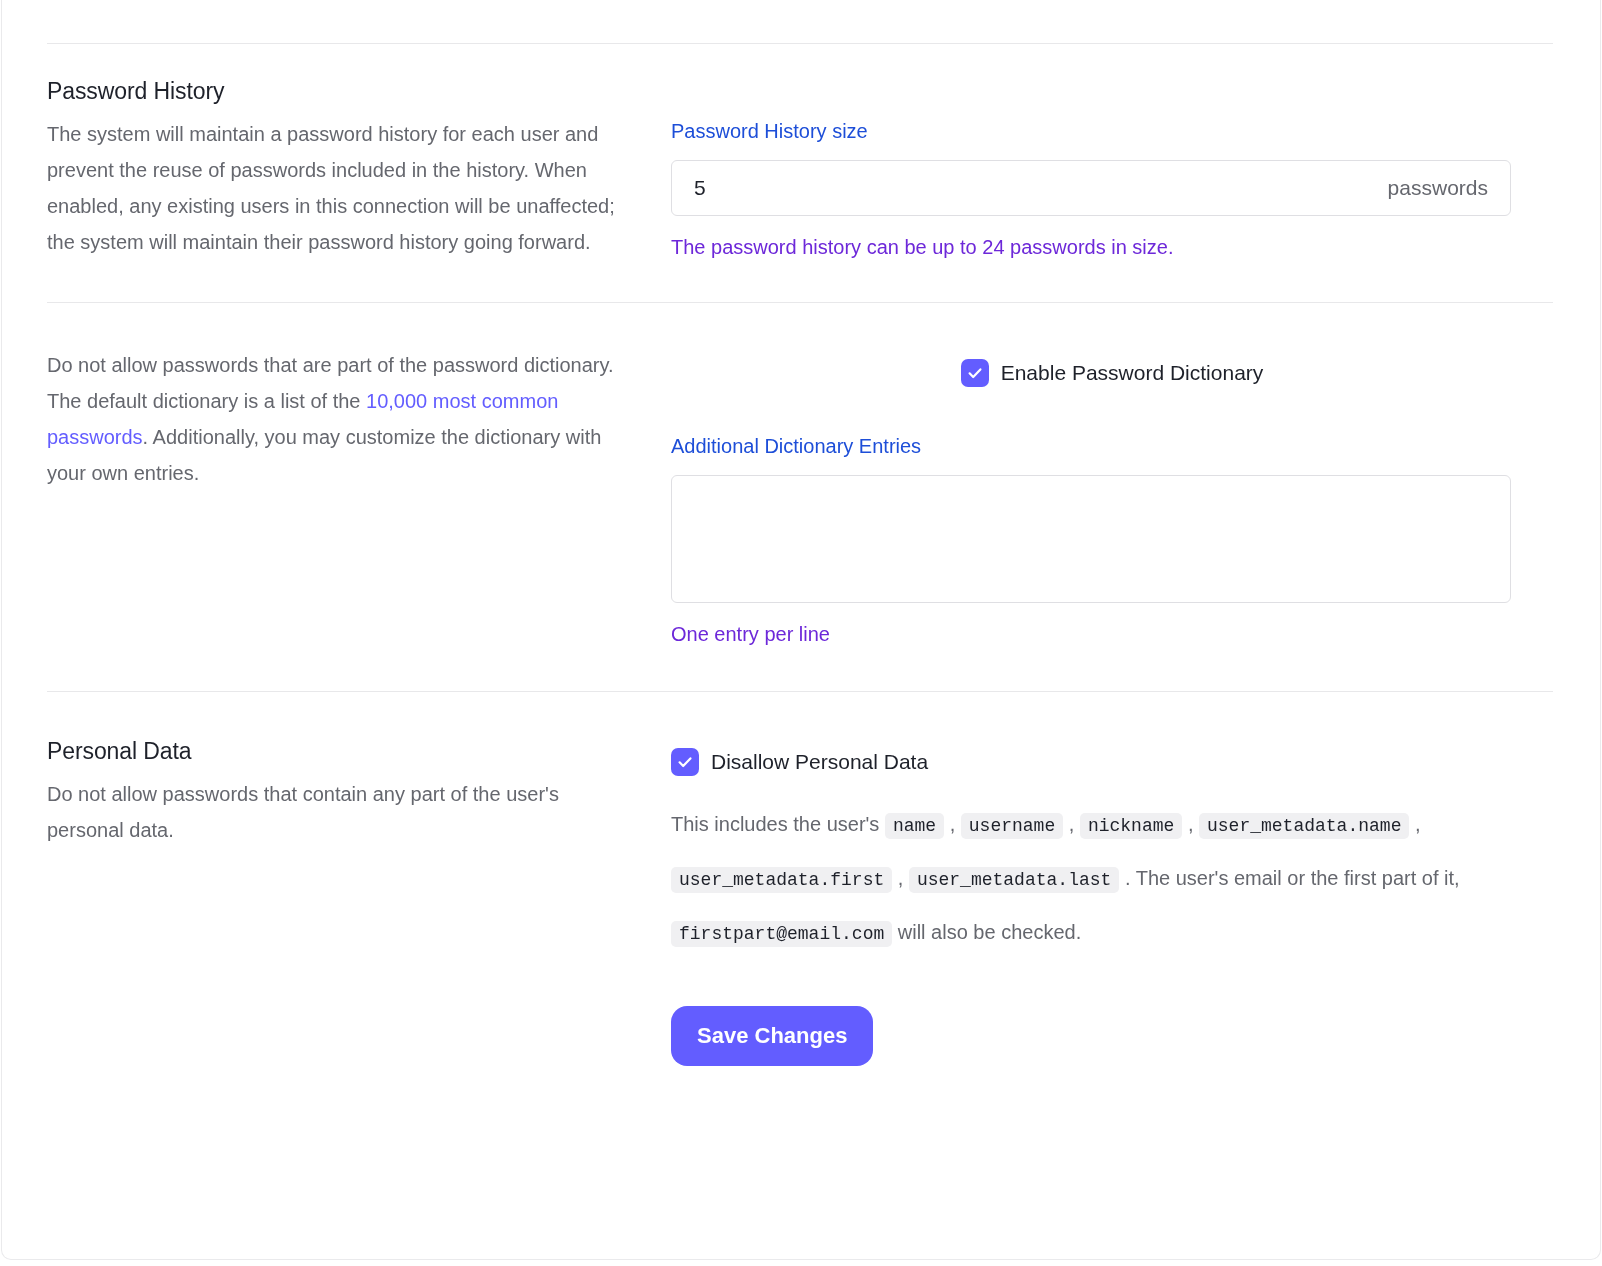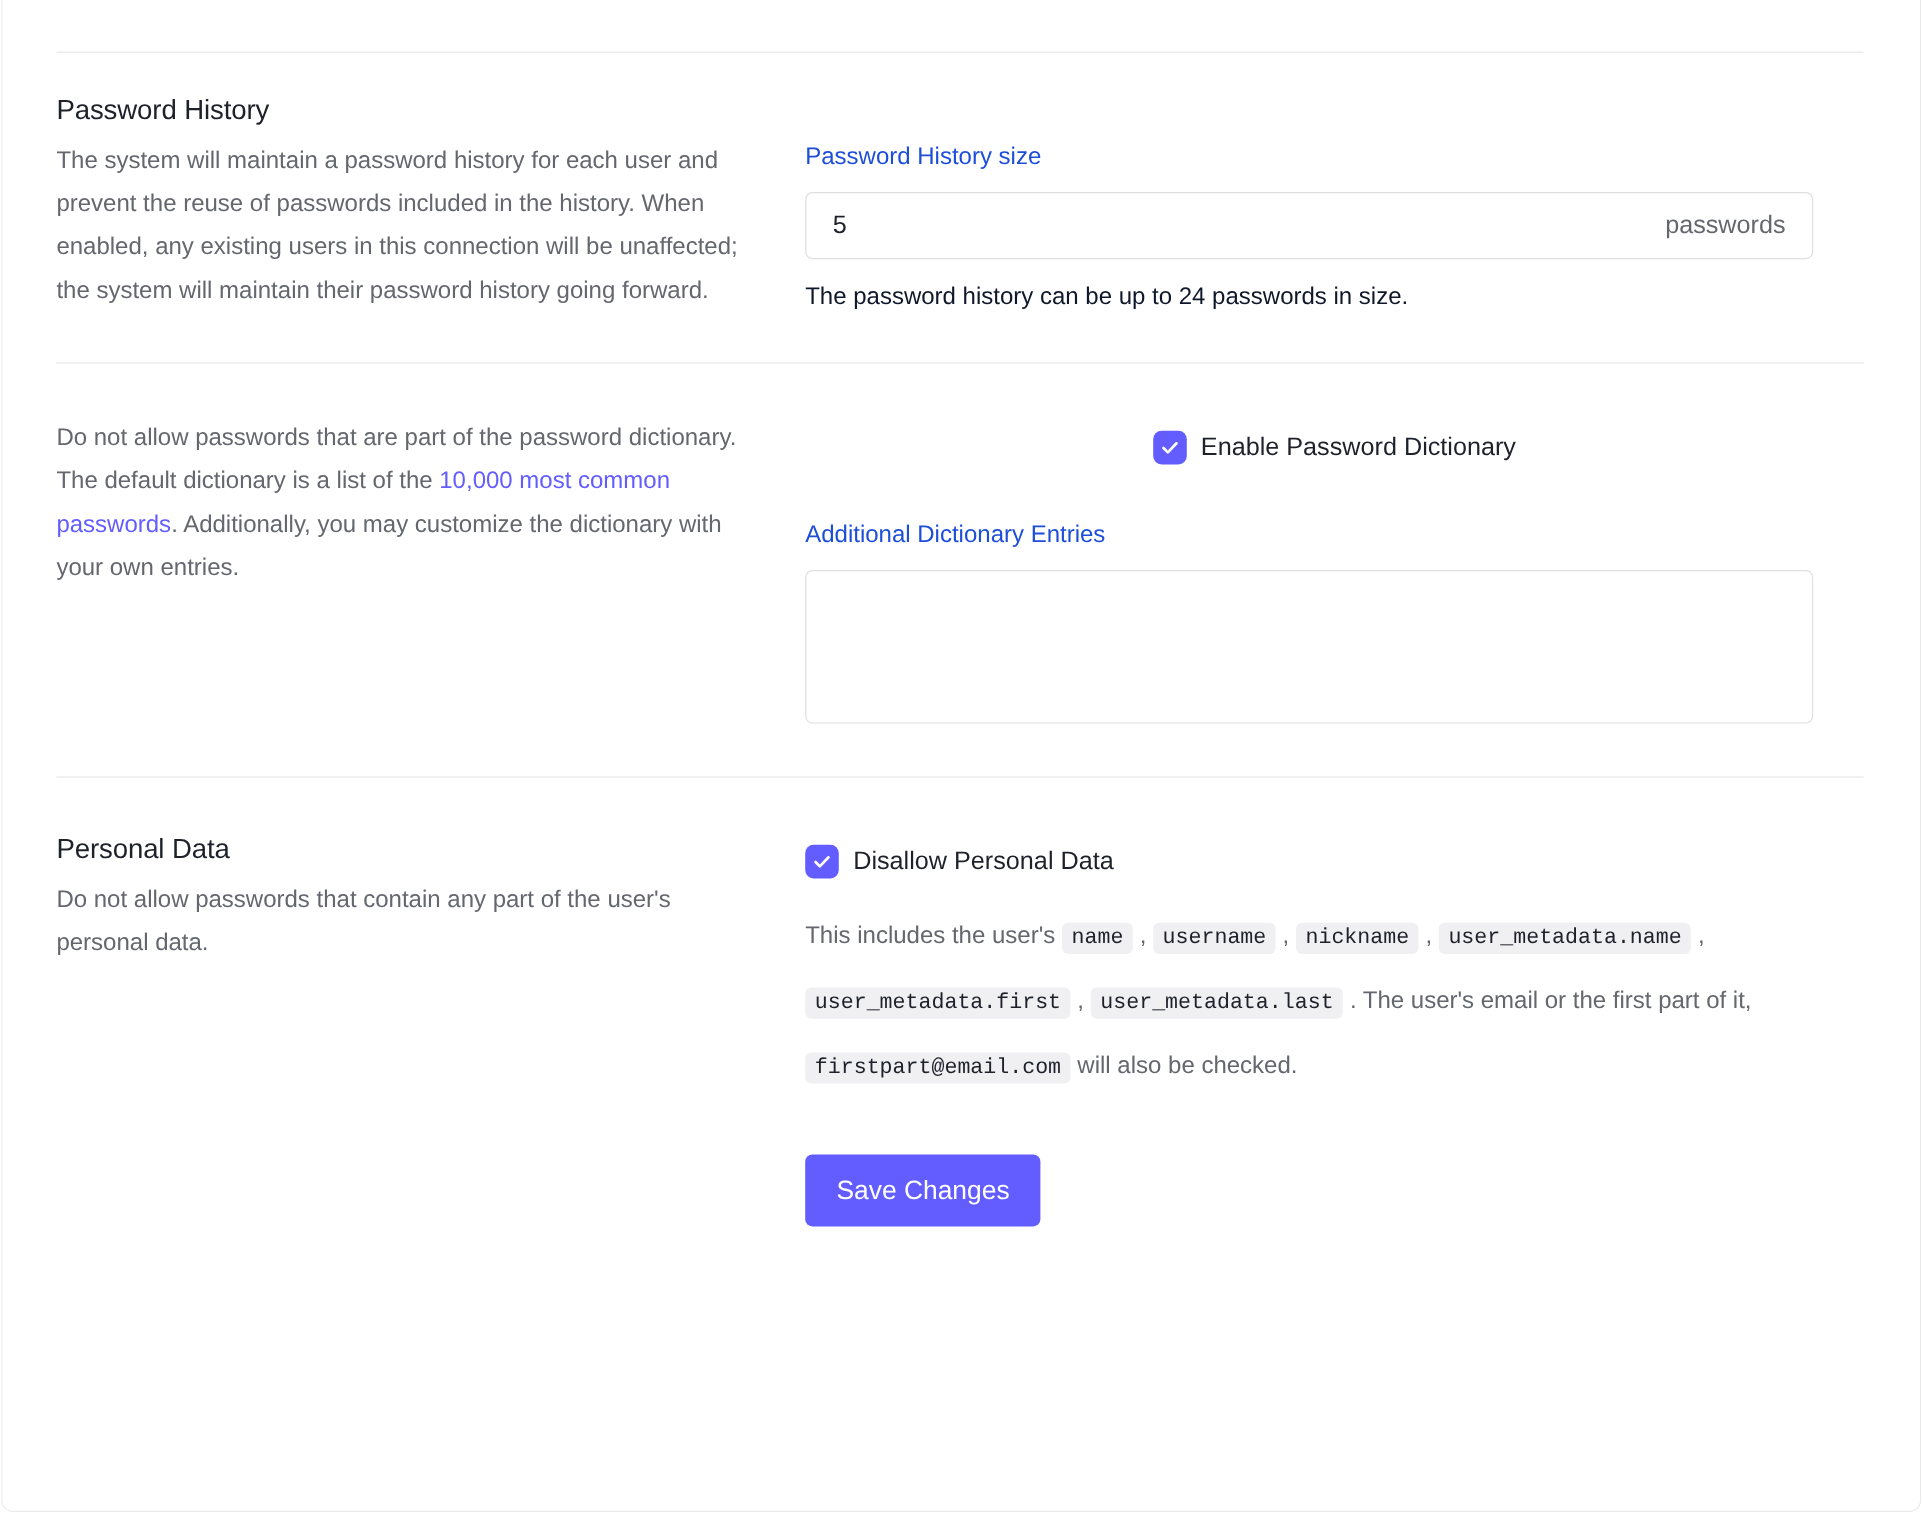--- a/index.html
+++ b/index.html
@@ -128,21 +128,21 @@
   }
   .input-suffix {
     font-size: 21px;
     color: #65676E;
     white-space: nowrap;
   }
 
   .helper-text {
     font-size: 20px;
     line-height: 26px;
-    color: #0f172a;
+    color: #6d28d9;
   }
 
   textarea.entries {
     display: block;
     width: 840px;
     height: 128px;
     border: 1px solid #DFDFE3;
     border-radius: 6px;
     background: #ffffff;
     resize: none;
@@ -170,24 +170,24 @@
 
   .save-btn {
     display: inline-flex;
     align-items: center;
     justify-content: center;
     height: 60px;
     padding: 0 26px;
     background: #635DFF;
     color: #ffffff;
     border: none;
-    border-radius: 6px;
+    border-radius: 16px;
     font-family: "Liberation Sans", sans-serif;
     font-size: 22px;
-    font-weight: 400;
+    font-weight: 700;
     cursor: pointer;
   }
 </style>
 </head>
 <body>
 
 <div class="page">
   <div class="card"></div>
 
   <div class="inner">
@@ -227,20 +227,21 @@
             <svg width="18" height="18" viewBox="0 0 18 18">
               <path d="M3.6 9.3 L7.2 13 L14.4 5.4" fill="none" stroke="#ffffff" stroke-width="2.2" stroke-linecap="round" stroke-linejoin="round"></path>
             </svg>
           </span>
           <span class="check-label">Enable Password Dictionary</span>
         </div>
 
         <div style="margin-top:46px;">
           <div class="field-label">Additional Dictionary Entries</div>
           <textarea class="entries" style="margin-top: 16px;" placeholder=""></textarea>
+          <div class="helper-text" style="margin-top:18px;">One entry per line</div>
         </div>
 
       </div>
     </div>
 
     <div class="divider"></div>
 
     <div class="section" style="padding-top:44px; padding-bottom:40px;">
       <div class="col-left">
         <h3 class="section-title">Personal Data</h3>

